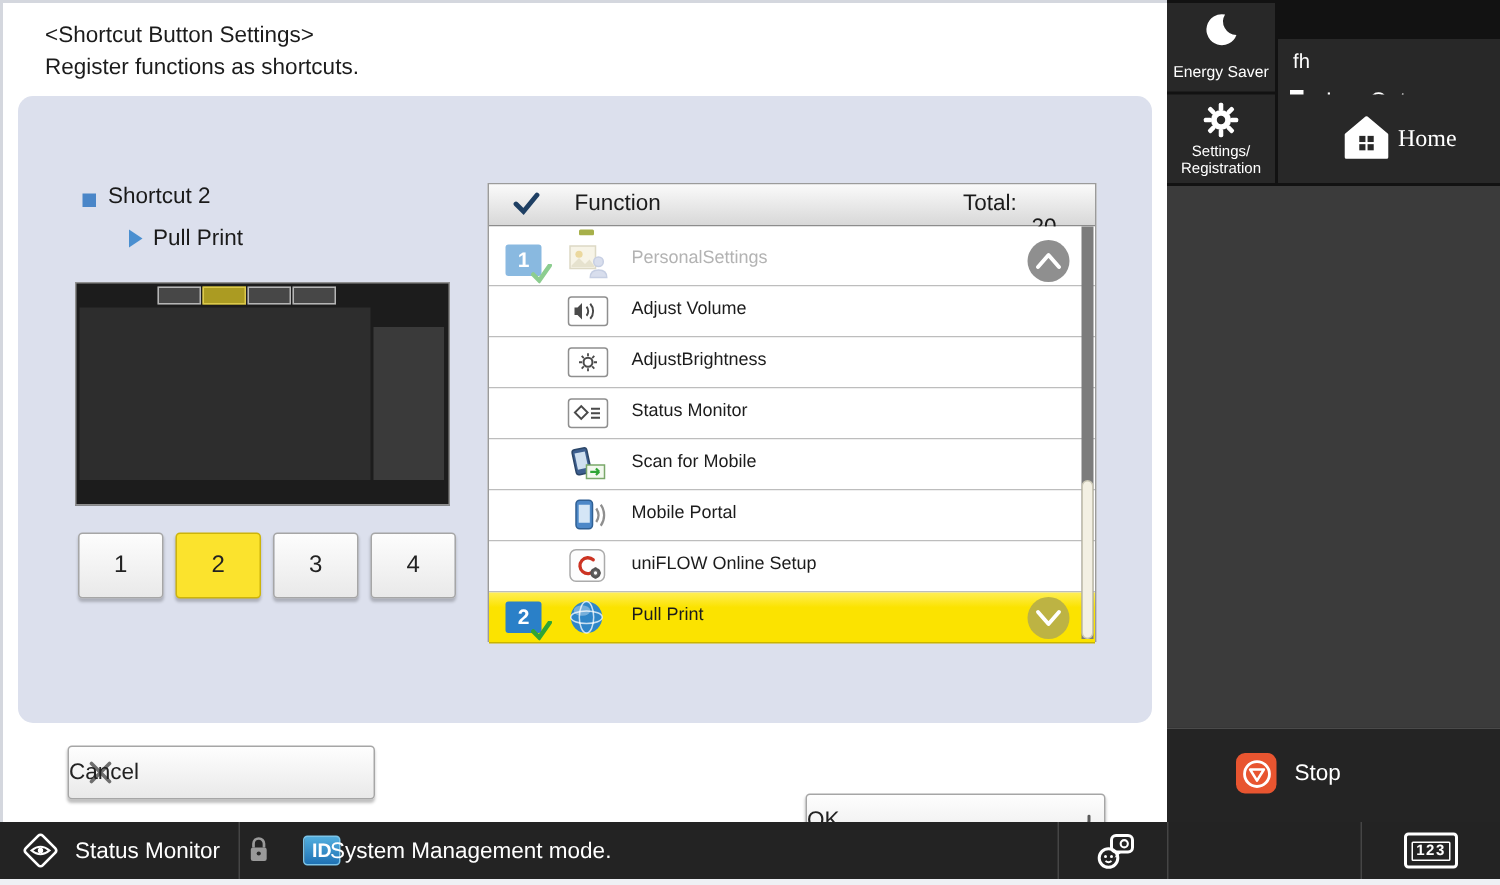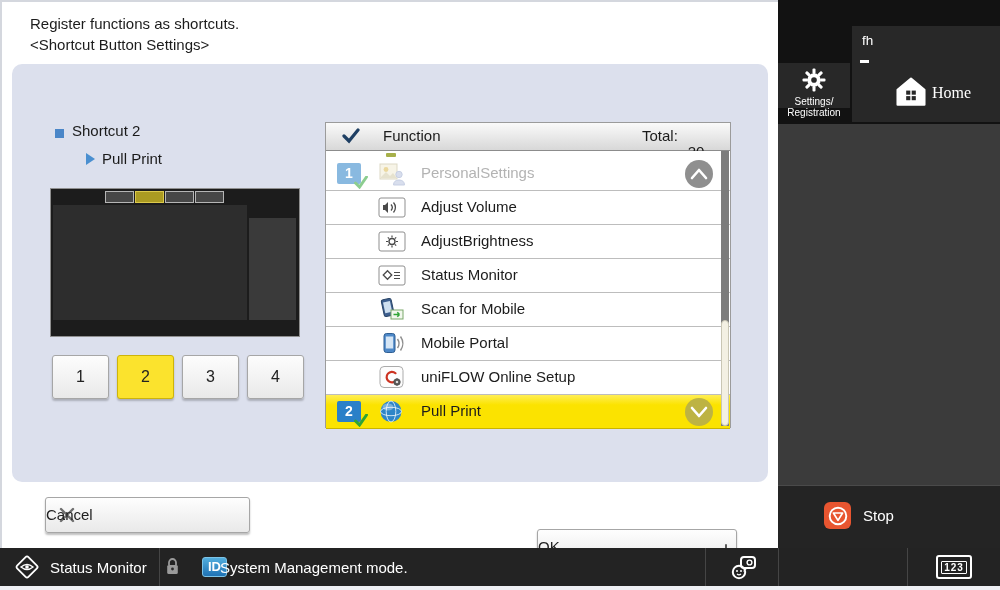--- a/index.html
+++ b/index.html
@@ -38,21 +38,21 @@
     font-size:15px;color:#1b1b1b;}
   .lh-check{position:absolute;left:16px;top:5px;}
   .lh-func{position:absolute;left:57px;top:4px;}
   .lh-total{position:absolute;left:316px;top:4px;}
   .lh-count{position:absolute;left:352px;top:20px;width:36px;text-align:center;}
   .partial{position:absolute;left:0;top:28px;right:0;height:6px;background:#fff;}
   .sliver{position:absolute;left:60px;top:2px;width:10px;height:4px;background:#a7b04a;border-radius:1px;}
   .rows{position:absolute;left:0;top:34px;right:0;bottom:0;}
   .row{position:relative;height:34px;border-bottom:1px solid #bdbdbd;box-sizing:border-box;background:#fff;}
   .row.selected{background:linear-gradient(#ffee55,#fbe300 30%);border-bottom:1px solid #c9b400;}
-  .row-label{position:absolute;left:95px;top:7px;font-size:15px;color:#1c1c1c;white-space:nowrap;}
+  .row-label{position:absolute;left:95px;top:7px;font-size:12px;color:#1c1c1c;white-space:nowrap;}
   .row.disabled .row-label{color:#b3b3b3;}
   .row-icon{position:absolute;left:52px;top:4px;width:28px;height:25px;}
   .row.disabled .row-icon{opacity:.5;}
   .badge{position:absolute;left:11px;top:6px;width:24px;height:21px;background:#2a80c8;border-radius:2px;
     color:#fff;font-size:14px;font-weight:bold;text-align:center;line-height:21px;}
   .row.disabled .badge{opacity:.55;}
   .badge svg{position:absolute;right:-7px;bottom:-5px;}
   .scrollcirc{position:absolute;left:359px;top:3px;width:28px;height:28px;border-radius:50%;
     display:flex;align-items:center;justify-content:center;}
   .circ-up{background:#8f8f8f;}
@@ -67,21 +67,21 @@
   .btn-ok{left:537px;top:497px;width:198px;height:34px;margin-top:32px;}
   .btn .center{position:absolute;left:0;right:0;top:8px;text-align:left;}
   .x-icon{position:absolute;left:13px;top:9px;}
   .hook{position:absolute;right:8px;bottom:4px;}
 
   
   .rightpanel{left:778px;top:0;width:222px;height:548px;background:#121212;}
   .cell{position:absolute;background:#282828;color:#fff;}
   .c-energy{left:0;top:2px;width:72px;height:59px;}
   .c-logout{left:74px;top:2px;width:148px;height:59px;margin-top:24px;}
-  .c-settings{left:0;top:63px;width:72px;height:45px;}
+  .c-settings{left:0;top:63px;width:72px;height:59px;}
   .c-home{left:74px;top:63px;width:148px;height:59px;}
   .rp-body{left:0;top:124px;width:222px;height:361px;background:#3b3b3b;}
   .rp-stop{left:0;top:485px;width:222px;height:63px;background:#242424;border-top:1px solid #4a4a4a;box-sizing:border-box;color:#fff;}
   .cell-label{position:absolute;width:100%;text-align:center;font-size:10.5px;color:#fff;}
   .stop-icon{position:absolute;left:46px;top:16px;width:27px;height:27px;background:#e85530;border-radius:6px;
     display:flex;align-items:center;justify-content:center;}
   .stop-label{position:absolute;left:85px;top:21px;font-size:15px;}
 
   
   .bottombar{left:0;top:548px;width:1000px;height:38px;background:#232323;color:#fff;}
@@ -94,22 +94,22 @@
     box-sizing:border-box;display:flex;align-items:center;justify-content:center;}
   .keypad .inner{border:1px solid #fff;border-radius:1px;padding:0 2px;font-size:10px;font-weight:bold;letter-spacing:1px;}
   .bottomstrip{left:0;top:586px;width:1000px;height:4px;background:#eef0f4;}
 </style>
 </head>
 <body>
 
 <div class="screen">
 
   <div class="abs title">
+    <div>&lt;Shortcut Button Settings&gt;</div>
     <div>Register functions as shortcuts.</div>
-    <div>&lt;Shortcut Button Settings&gt;</div>
   </div>
 
   <div class="abs panel"></div>
 
   <div class="abs bullet-sq"></div>
   <div class="abs lbl-shortcut">Shortcut 2</div>
   <div class="abs bullet-tri"></div>
   <div class="abs lbl-func">Pull Print</div>
 
   <div class="abs preview">
@@ -255,20 +255,28 @@
     <span class="center">OK</span>
     <span class="hook">
       <svg width="16" height="13">
           <path d="M14 1v3c0 5-4 7-10 7" stroke="#5a5a5a" stroke-width="2" fill="none" stroke-linecap="round"></path>
           <path d="M7 8l-4 3 5 2z" fill="#5a5a5a"></path>
         </svg>
     </span>
   </div>
 
   <div class="abs rightpanel">
+    <div class="cell c-energy">
+      <span class="abs" style="left:23px;top:5px;">
+        <svg width="26" height="26" viewBox="0 0 24 24">
+            <path d="M14.5 2.5A9.5 9.5 0 1 0 21.5 15 8.2 8.2 0 0 1 14.5 2.5z" fill="#fff"></path>
+          </svg>
+      </span>
+      <span class="cell-label" style="top:40px;">Energy Saver</span>
+    </div>
     <div class="cell c-logout">
       <span class="abs" style="left:10px;top:7px;font-size:13.5px;">fh</span>
       <span class="abs" style="left:6px;top:31px;">
         <svg width="22" height="22" viewBox="0 0 22 22">
             <rect x="2" y="3" width="9" height="16" fill="#fff"></rect>
             <path d="M13 11h7M17 8l3 3-3 3" stroke="#fff" stroke-width="2" fill="none"></path>
           </svg>
       </span>
       <span class="abs" style="left:32px;top:33px;font-size:15px;">Log Out</span>
     </div>

